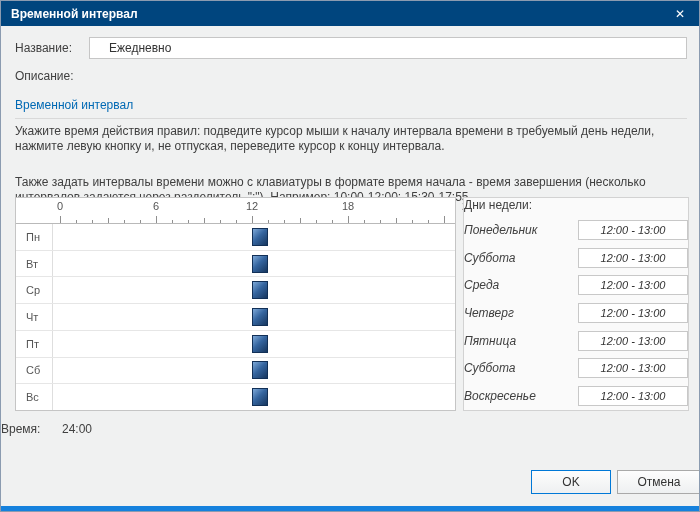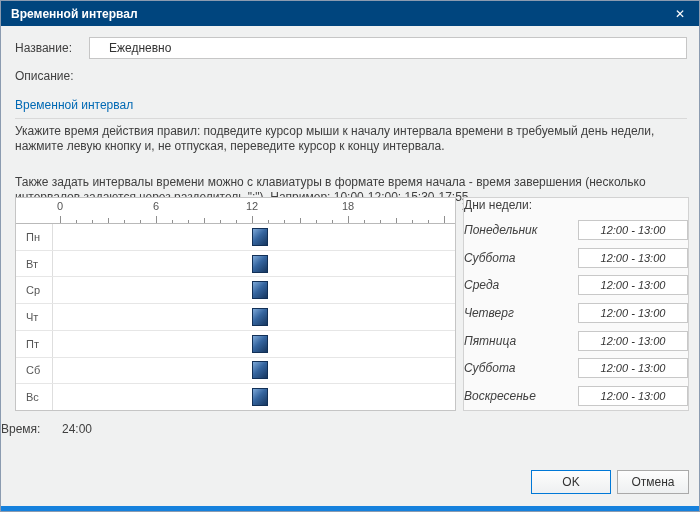--- a/index.html
+++ b/index.html
@@ -45,21 +45,21 @@
   .panel-rows { display:flex; flex-direction:column; height:calc(100% - 18px);font-style:italic; }
   .panel-row { flex:1; display:flex; align-items:center; justify-content:space-between; }
   .panel-day { color:#404040; }
   .panel-value { width:110px; height:20px; line-height:18px; text-align:center; background:#fff; border:1px solid #c8c8c8; font-size:11px; color:#333; }
 
   .time-footer { position:absolute; top:421px; left:0; display:flex; }
   .time-footer .tf-label { width:61px; }
 
   .btn { position:absolute; top:469px; height:24px; background:linear-gradient(#fdfdfd,#eef0f1); border:1px solid #a9a9a9; text-align:center; line-height:22px; color:#333; cursor:default; }
   .btn.ok { left:530px; width:80px; border:1px solid #0078d7; }
-  .btn.cancel { left:616px; width:72px; }
+  .btn.cancel { left:616px; width:84px; }
 
   .bottom-strip { position:absolute; left:0; right:0; bottom:0; height:5px; background:#1581dd; }
 </style>
 </head>
 <body>
 
 <div class="window">
 
   <div class="titlebar">
     <span class="title">Временной интервал</span>

